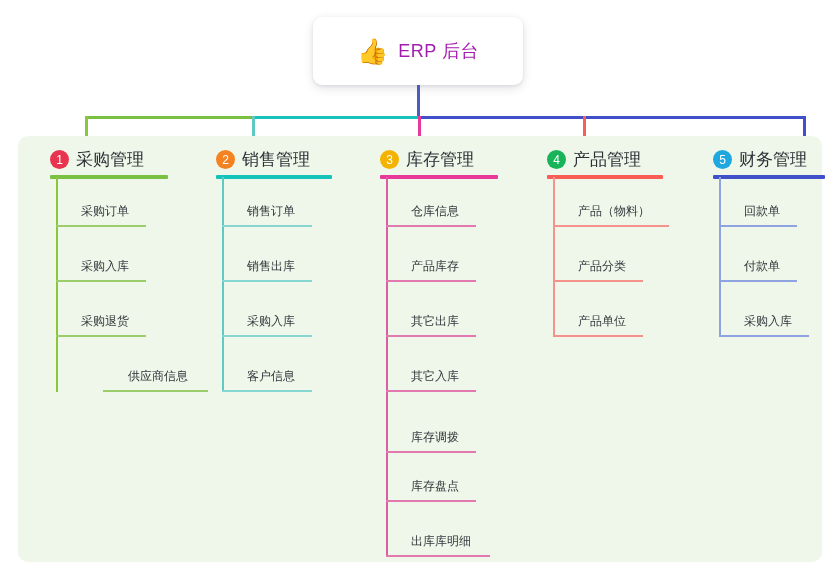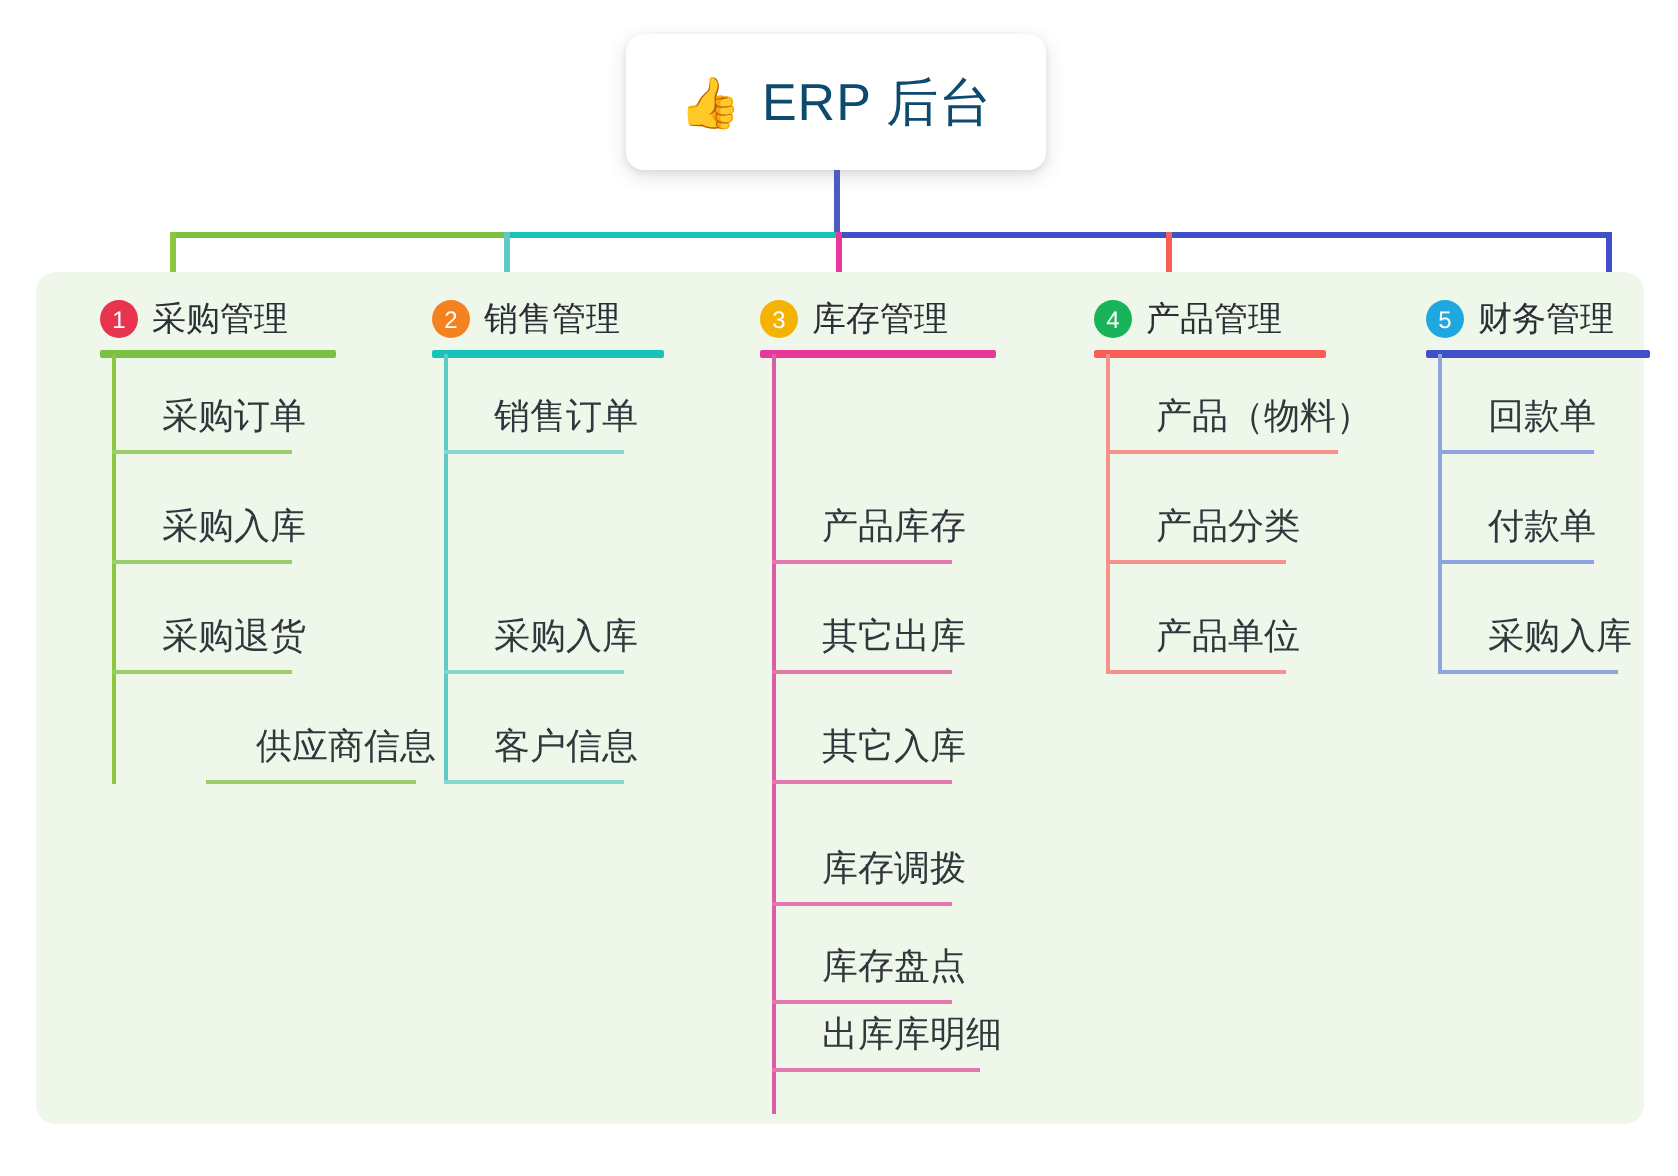--- a/index.html
+++ b/index.html
@@ -23,21 +23,21 @@
     display:flex;align-items:center;justify-content:center;
     box-sizing:border-box;
   }
   .root-inner{display:flex;align-items:center;gap:10px;}
   .root-emoji{
     font-size:25px;line-height:1;
     font-family:"DejaVu Sans",sans-serif;
     color:#f0b429;
   }
   .root-title{
-    font-size:26px;color:#0c4a6e;letter-spacing:.5px;
+    font-size:18px;color:#a21caf;letter-spacing:.5px;
     font-family:"Liberation Sans","DejaVu Sans",sans-serif;
   }
 
   
   .conn{position:absolute;}
 
   
   .panel{
     position:absolute;
     left:18px;top:136px;
@@ -70,21 +70,21 @@
   }
   .spine{
     position:absolute;left:6px;top:41px;width:2px;
   }
   .item{
     position:absolute;left:6px;
     height:44px;
   }
   .item-label{
     position:absolute;left:25px;bottom:7px;
-    font-size:18px;color:#32373d;white-space:nowrap;
+    font-size:12px;color:#32373d;white-space:nowrap;
     font-family:"Liberation Sans","DejaVu Sans",sans-serif;
   }
   .item-rule{
     position:absolute;left:0;bottom:0;height:2px;
   }
 </style>
 </head>
 <body>
 
 <div id="stage">
@@ -138,57 +138,65 @@
           <div class="col-head">
             <span class="badge" style="background: rgb(245, 130, 32);">2</span>
             <span class="col-title">销售管理</span>
           </div>
           <div class="head-rule" style="width: 116px; background: rgb(22, 195, 187);"></div>
           <div class="spine" style="background: rgb(95, 201, 196); height: 215px;"></div>
           <div class="item" style="top: 47px; width: 90px;">
             <span class="item-label">销售订单</span>
             <div class="item-rule" style="width: 90px; background: rgb(134, 214, 209);"></div>
           </div>
+          <div class="item" style="top: 102px; width: 90px;">
+            <span class="item-label">销售出库</span>
+            <div class="item-rule" style="width: 90px; background: rgb(134, 214, 209);"></div>
+          </div>
           <div class="item" style="top: 157px; width: 90px;">
             <span class="item-label">采购入库</span>
             <div class="item-rule" style="width: 90px; background: rgb(134, 214, 209);"></div>
           </div>
           <div class="item" style="top: 212px; width: 90px;">
             <span class="item-label">客户信息</span>
             <div class="item-rule" style="width: 90px; background: rgb(134, 214, 209);"></div>
           </div>
         </div>
         <div class="col" style="left: 362px; width: 164px; height: 100%;">
           <div class="col-head">
             <span class="badge" style="background: rgb(245, 179, 1);">3</span>
             <span class="col-title">库存管理</span>
           </div>
           <div class="head-rule" style="width: 118px; background: rgb(232, 57, 155);"></div>
           <div class="spine" style="background: rgb(217, 95, 164); height: 380px;"></div>
+          <div class="item" style="top: 47px; width: 90px;">
+            <span class="item-label">仓库信息</span>
+            <div class="item-rule" style="width: 90px; background: rgb(226, 122, 176);"></div>
+          </div>
           <div class="item" style="top: 102px; width: 90px;">
             <span class="item-label">产品库存</span>
             <div class="item-rule" style="width: 90px; background: rgb(226, 122, 176);"></div>
           </div>
           <div class="item" style="top: 157px; width: 90px;">
             <span class="item-label">其它出库</span>
             <div class="item-rule" style="width: 90px; background: rgb(226, 122, 176);"></div>
           </div>
           <div class="item" style="top: 212px; width: 90px;">
             <span class="item-label">其它入库</span>
             <div class="item-rule" style="width: 90px; background: rgb(226, 122, 176);"></div>
           </div>
           <div class="item" style="top: 273px; width: 90px;">
             <span class="item-label">库存调拨</span>
             <div class="item-rule" style="width: 90px; background: rgb(226, 122, 176);"></div>
           </div>
           <div class="item" style="top: 322px; width: 90px;">
             <span class="item-label">库存盘点</span>
             <div class="item-rule" style="width: 90px; background: rgb(226, 122, 176);"></div>
           </div>
-          <div class="item" style="top: 356px; width: 104px;">
+          <div class="item" style="top: 377px; width: 104px;">
             <span class="item-label">出库库明细</span>
             <div class="item-rule" style="width: 104px; background: rgb(226, 122, 176);"></div>
           </div>
         </div>
         <div class="col" style="left: 529px; width: 166px; height: 100%;">
           <div class="col-head">
             <span class="badge" style="background: rgb(25, 179, 90);">4</span>
             <span class="col-title">产品管理</span>
           </div>
           <div class="head-rule" style="width: 116px; background: rgb(248, 94, 86);"></div>

